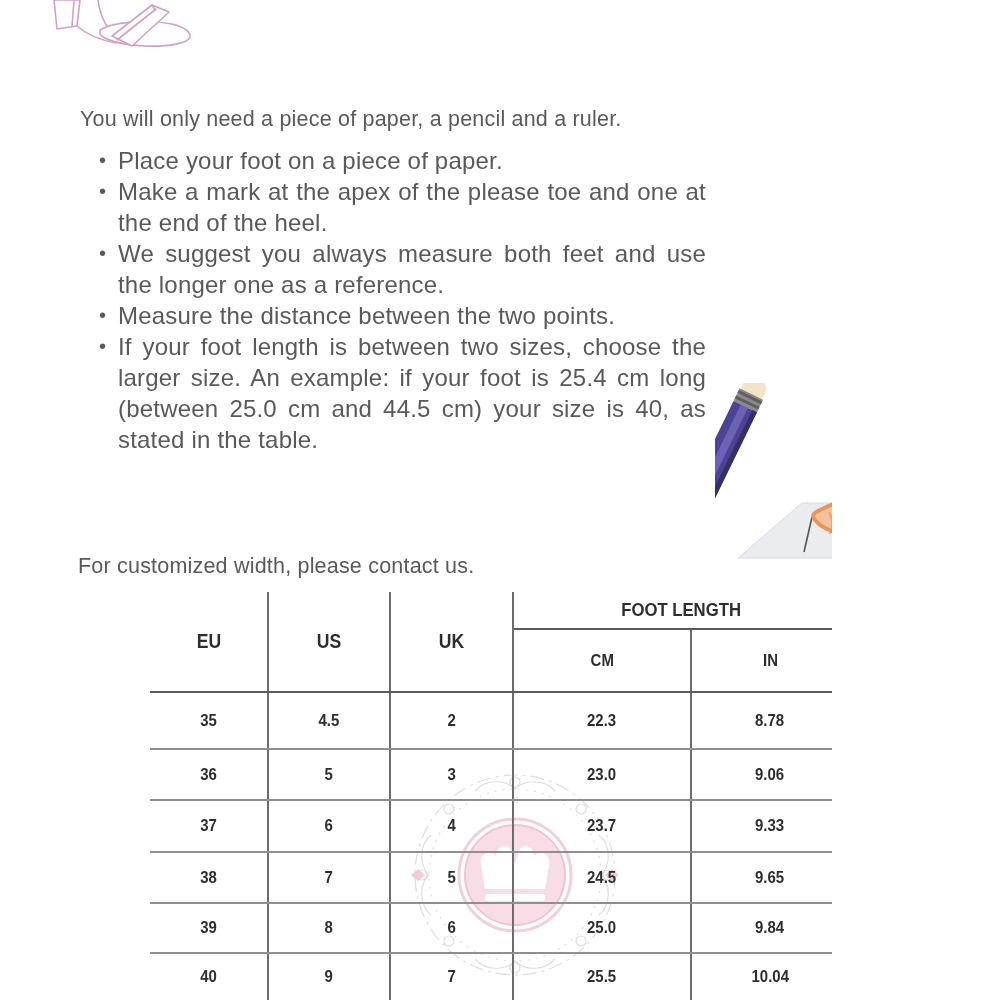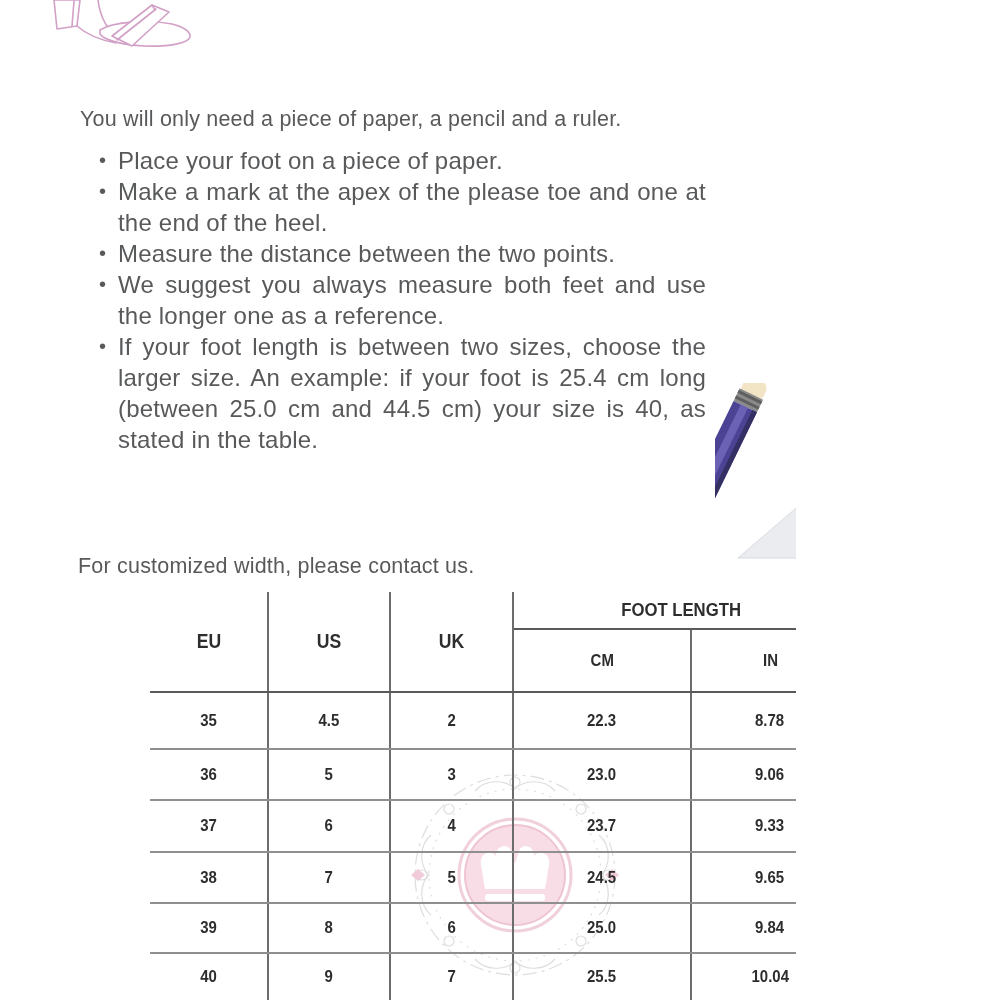--- a/index.html
+++ b/index.html
@@ -1,18 +1,18 @@
 <!DOCTYPE html>
 <html style="--text: #58595b; --table-text: #2d2d2d; --grid-h: #8f8f8f; --grid-v: #6c6c6c; --header-line: #5a5a5a; --shoe-line: #d2a0c6; --paper: #eaecef; --paper-edge: #d7dadf; --skin: #f5c29b; --skin-outline: #ea9557; --pencil-body: #4c4395; --pencil-light: #6b62b5; --pencil-dark: #353063; --eraser: #f1e5c6; --ferrule: #8b8b8b; --ferrule-dark: #5f5f5f; --wood: #f3cda4; --graphite: #2e2e2e; --mark-line: #555555; --wm-flourish: #dedede; --wm-pink-fill: #f8dde7; --wm-pink-ring: #eec4d4; --wm-accent: #f1cbd9; --wm-crown: #ffffff;"><head>
 <meta charset="utf-8">
 <style>
   html,body{margin:0;padding:0;background:#fff;}
   .page{
     position:relative;width:796px;height:1000px;background:#fff;overflow:hidden;
-    font-family:"Liberation Sans",sans-serif;color:var(--text);
+    font-family:"Liberation Sans",sans-serif;color:var(--text);padding-left:36px;
   }
   .abs{position:absolute;}
   
   .intro{left:80px;top:84px;width:640px;font-size:21.5px;line-height:26px;letter-spacing:.2px;}
   .contact{left:78px;top:532px;width:640px;font-size:21.5px;letter-spacing:.2px;}
   ul.instructions{
     left:98px;top:145px;width:608px;margin:0;padding:0;list-style:none;
     font-size:24px;line-height:31px;letter-spacing:.2px;text-align:justify;
   }
   ul.instructions li{position:relative;padding-left:20px;margin:0;}
@@ -59,22 +59,22 @@
       <path d="M75,40 L114,9"></path>
       <path d="M110,5 L113,10"></path>
     </g>
   </svg>
 
   <p class="abs intro">You will only need a piece of paper, a pencil and a ruler.</p>
 
   <ul class="abs instructions">
     <li>Place your foot on a piece of paper.</li>
     <li>Make a mark at the apex of the please toe and one at the end of the heel.</li>
+    <li>We suggest you always measure both feet and use the longer one as a reference.</li>
     <li>Measure the distance between the two points.</li>
-    <li>We suggest you always measure both feet and use the longer one as a reference.</li>
     <li>If your foot length is between two sizes, choose the larger size. An example: if your foot is 25.4 cm long (between 25.0 cm and 44.5 cm) your size is 40, as stated in the table.</li>
   </ul>
 
   <p class="abs contact">For customized width, please contact us.</p>
 
   <svg class="abs measure-art" width="285" height="180" viewBox="715 383 285 180">
 
     <polygon points="738,558 802,503 990,503 978,558" fill="var(--paper)" stroke="var(--paper-edge)" stroke-width="1"></polygon>
 
     <path d="M963,506 L956,552" stroke="var(--mark-line)" stroke-width="1.6"></path>

